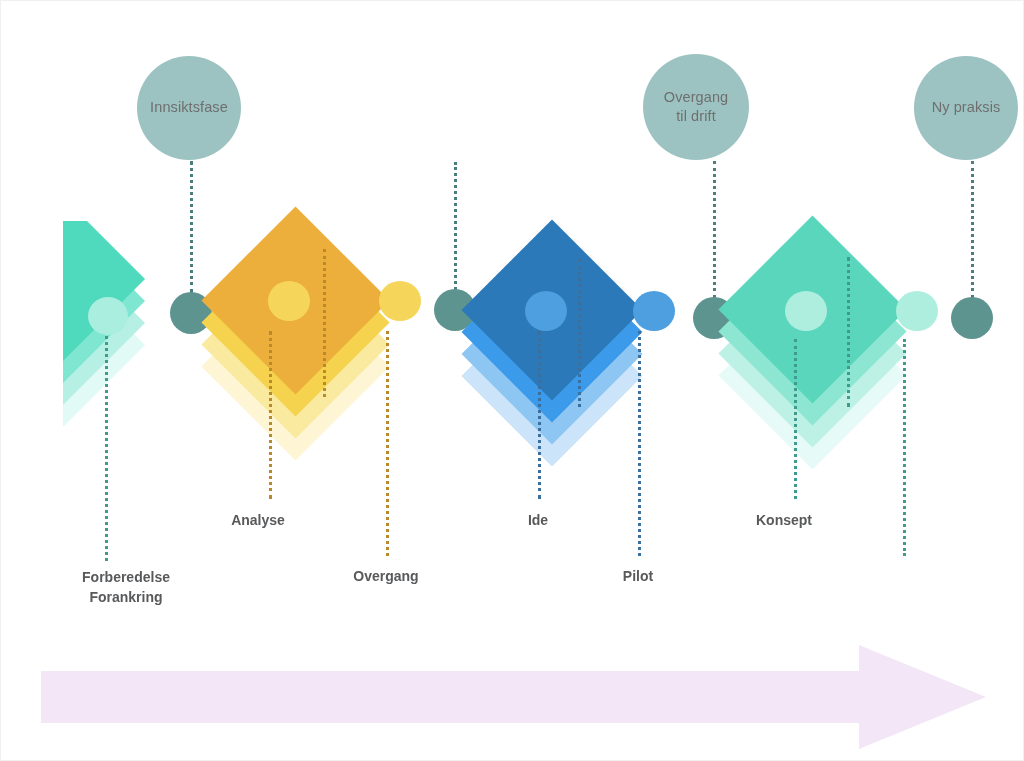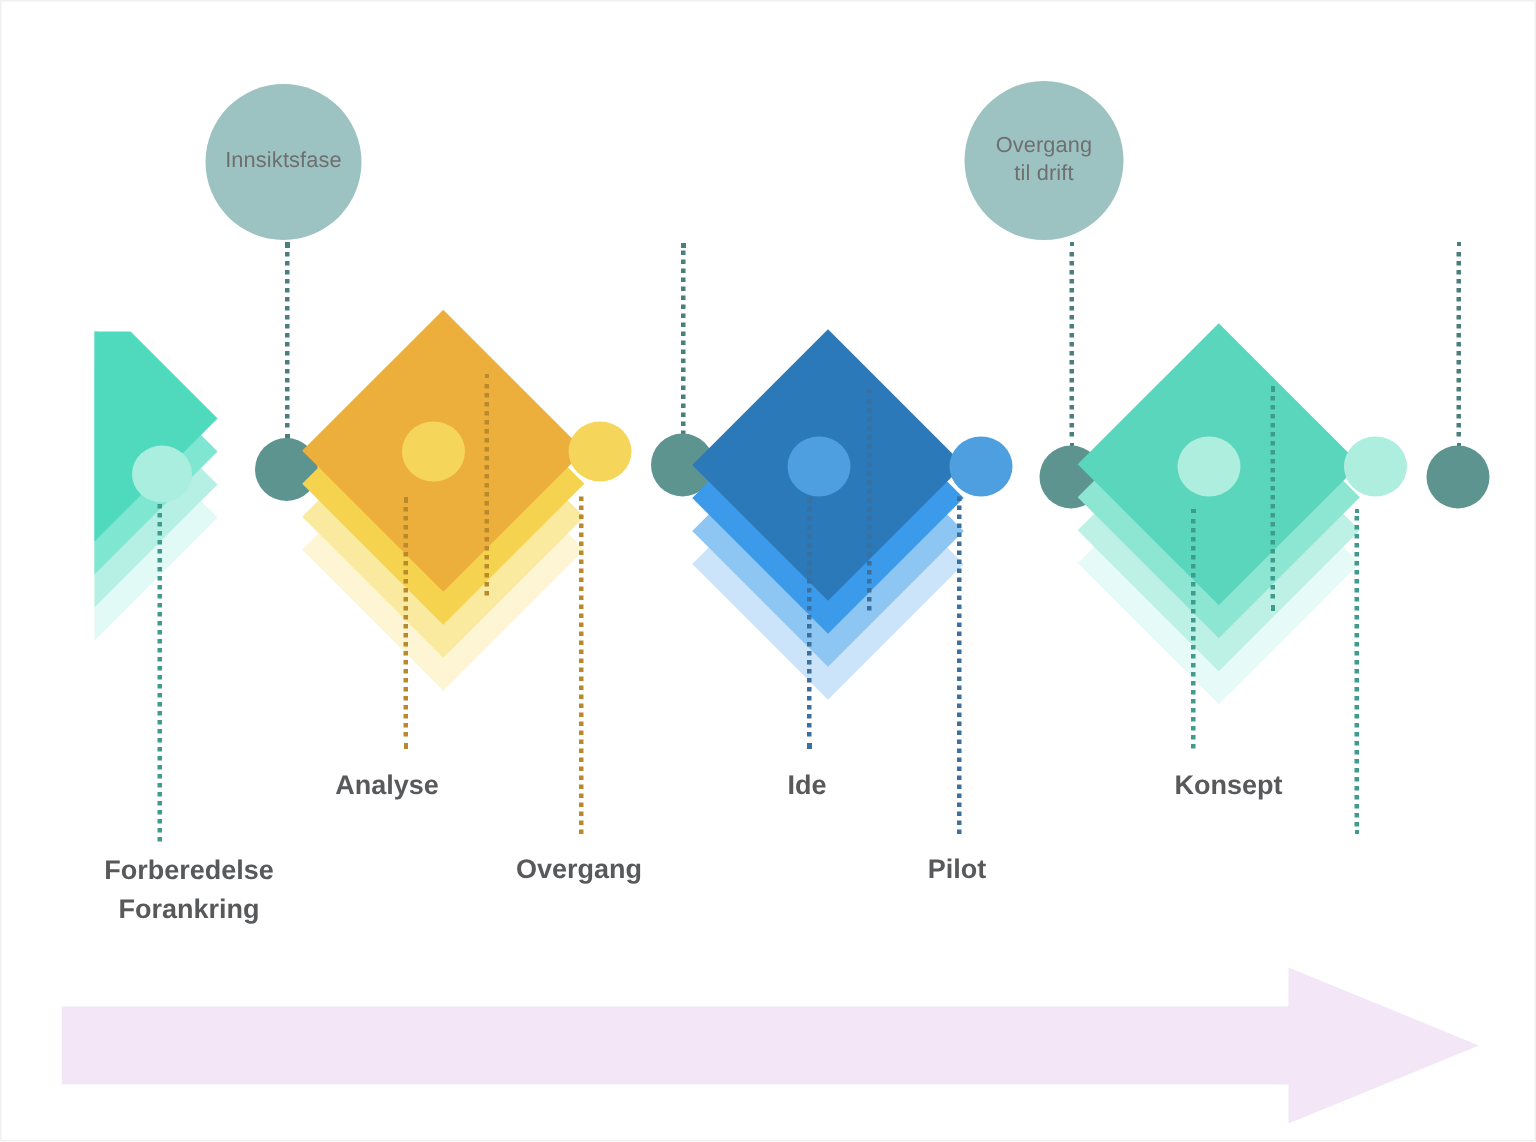--- a/index.html
+++ b/index.html
@@ -70,21 +70,21 @@
   }
   .inner-dot {
     position: absolute;
     border-radius: 50%;
   }
 
   
   .step-label {
     position: absolute;
     color: #58595b;
-    font-size: 18px;
+    font-size: 14px;
     font-weight: bold;
     line-height: 1.45;
     white-space: pre-line;
     text-align: center;
   }
 
   
   .arrow-banner {
     position: absolute;
     left: 40px;
@@ -159,28 +159,31 @@
 
   <div class="milestone" style="left:950px; top:296px;"></div>
 
   <div class="phase-bubble" style="left:136px; top:55px; width:104px; height:104px;">
     <span class="bubble-label">Innsiktsfase</span>
   </div>
   <div class="phase-bubble" style="left:642px; top:53px; width:106px; height:106px;">
     <span class="bubble-label">Overgang
 til drift</span>
   </div>
+  <div class="phase-bubble" style="left:913px; top:55px; width:104px; height:104px;">
+    <span class="bubble-label">Ny praksis</span>
+  </div>
 
   <div class="step-label" style="left:50px; top:566px; width:150px;">Forberedelse
 Forankring</div>
   <div class="step-label" style="left:186px; top:509px; width:142px;">Analyse</div>
   <div class="step-label" style="left:314px; top:565px; width:142px;">Overgang</div>
   <div class="step-label" style="left:466px; top:509px; width:142px;text-align:center;">Ide</div>
   <div class="step-label" style="left:566px; top:565px; width:142px;">Pilot</div>
-  <div class="step-label" style="left:712px; top:509px; width:142px;text-align:right;">Konsept</div>
+  <div class="step-label" style="left:712px; top:509px; width:142px;">Konsept</div>
 
   <div class="arrow-banner">
     <svg viewBox="0 0 945 104" preserveAspectRatio="none">
       <polygon points="0,26 818,26 818,0 945,52 818,104 818,78 0,78" fill="#f2e6f7"></polygon>
     </svg>
 
   </div>
 
 </div>
 

